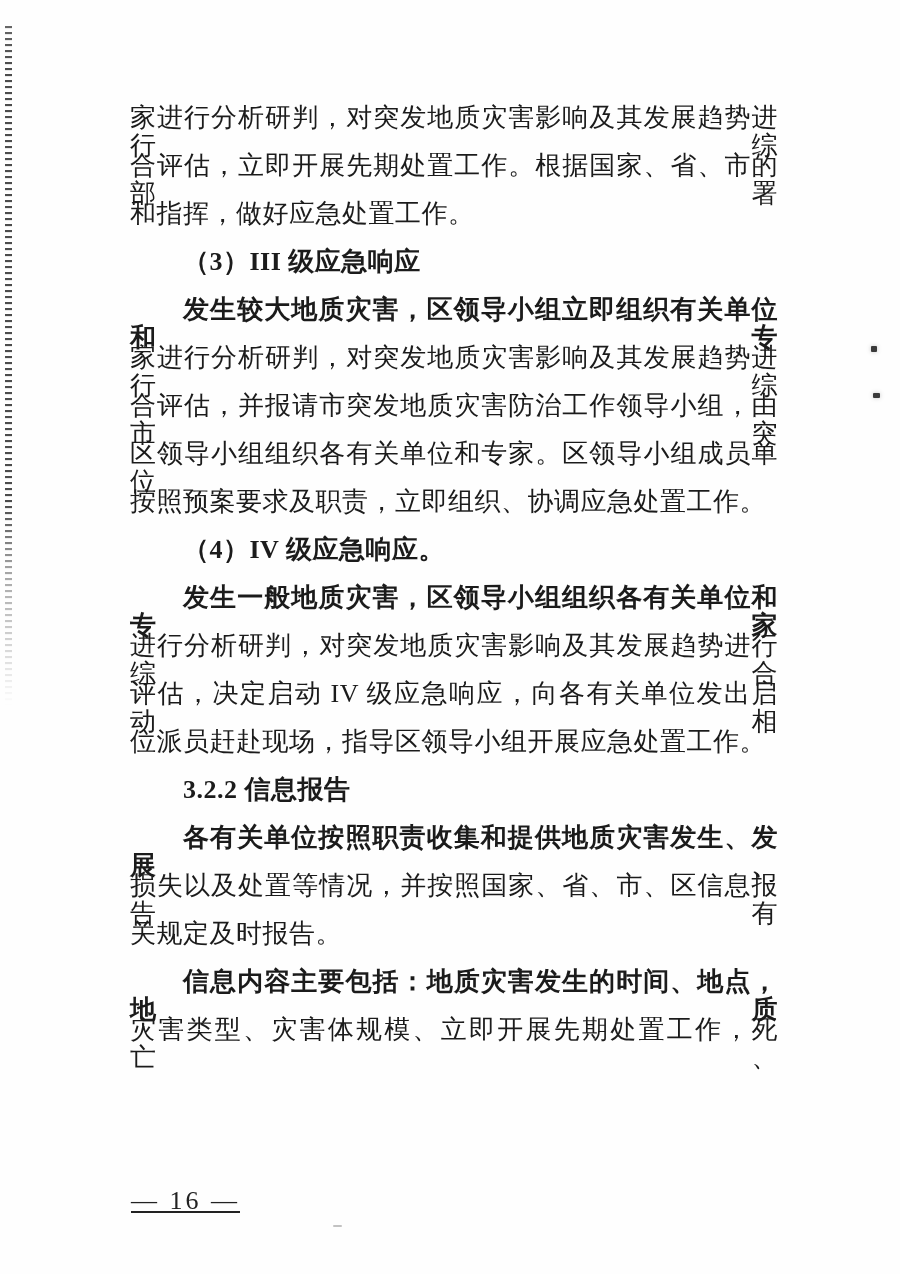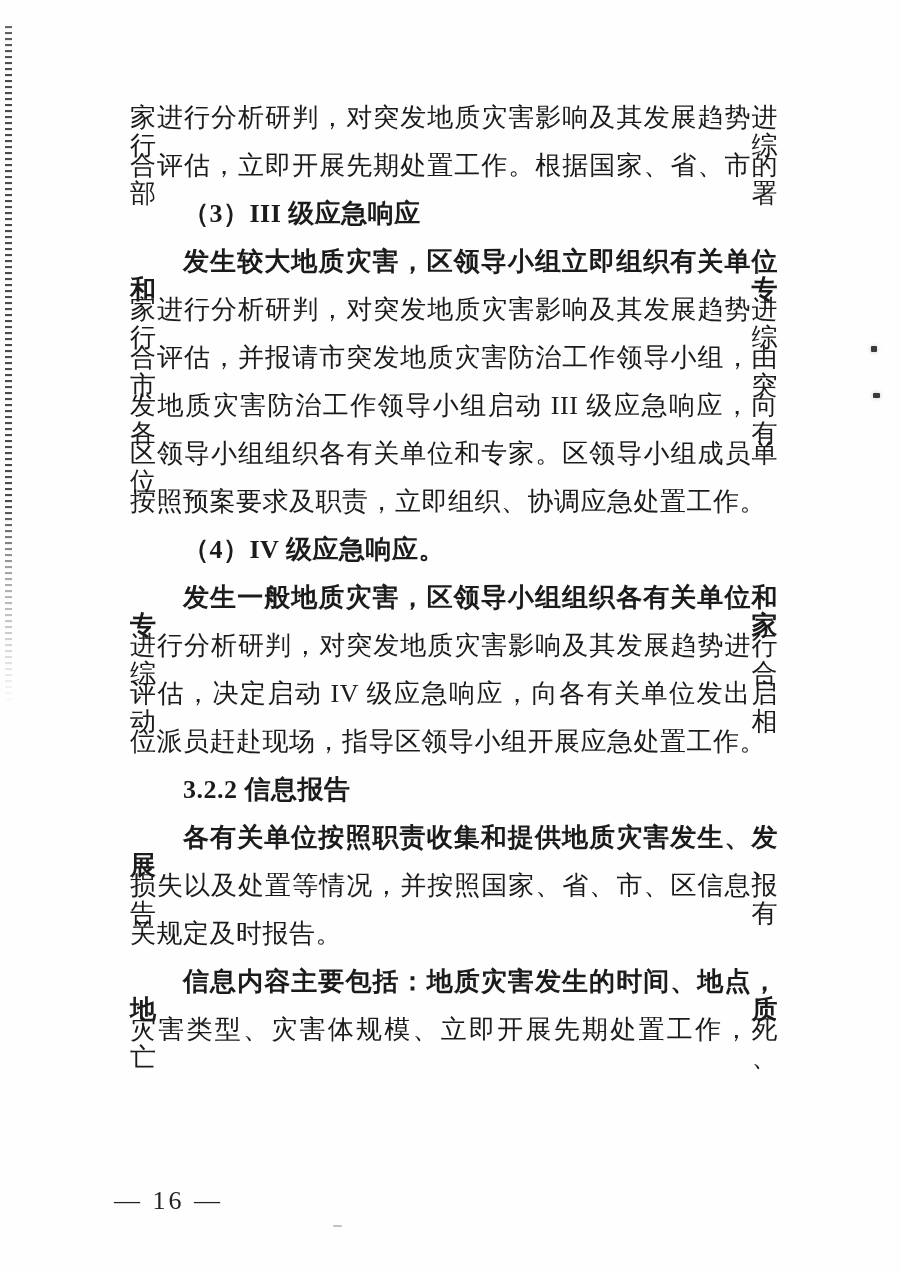--- a/index.html
+++ b/index.html
@@ -68,45 +68,46 @@
   }
   .line.full {
     text-align: justify;
     text-align-last: justify;
     text-justify: inter-character;
   }
   .line.indent { text-indent: 53px; font-weight: bold; }
 
   .footer {
     position: absolute;
-    left: 114px;
+    left: 131px;
     top: 1186px;
     font-size: 26px;
     letter-spacing: 3px;
     color: #222;
+    text-decoration: underline;
   }
 </style>
 </head>
 <body>
 
 <div class="page">
 
   <div class="edge-noise"></div>
   <div class="speck s1"></div>
   <div class="speck s2"></div>
   <div class="speck s3"></div>
 
   <div class="textblock">
     <div class="line full">家进行分析研判，对突发地质灾害影响及其发展趋势进行综</div>
     <div class="line full">合评估，立即开展先期处置工作。根据国家、省、市的部署</div>
+    <div class="line">和指挥，做好应急处置工作。</div>
     <div class="line indent">（3）III 级应急响应</div>
     <div class="line full indent">发生较大地质灾害，区领导小组立即组织有关单位和专</div>
     <div class="line full">家进行分析研判，对突发地质灾害影响及其发展趋势进行综</div>
     <div class="line full">合评估，并报请市突发地质灾害防治工作领导小组，由市突</div>
-    <div class="line full">发地质灾害防治工作领导小组启动 III 级应急响应，向各有</div>
     <div class="line full">区领导小组组织各有关单位和专家。区领导小组成员单位</div>
     <div class="line">按照预案要求及职责，立即组织、协调应急处置工作。</div>
     <div class="line indent">（4）IV 级应急响应。</div>
     <div class="line full indent">发生一般地质灾害，区领导小组组织各有关单位和专家</div>
     <div class="line full">进行分析研判，对突发地质灾害影响及其发展趋势进行综合</div>
     <div class="line full">评估，决定启动 IV 级应急响应，向各有关单位发出启动相</div>
     <div class="line">位派员赶赴现场，指导区领导小组开展应急处置工作。</div>
     <div class="line indent">3.2.2 信息报告</div>
     <div class="line full indent">各有关单位按照职责收集和提供地质灾害发生、发展、</div>
     <div class="line full">损失以及处置等情况，并按照国家、省、市、区信息报告有</div>

